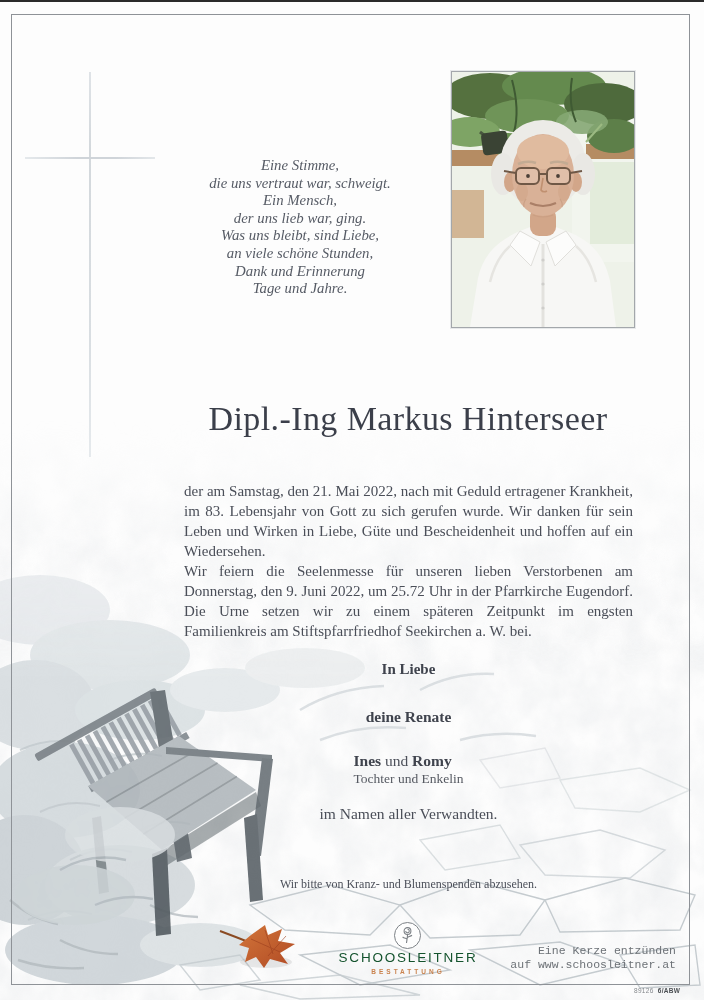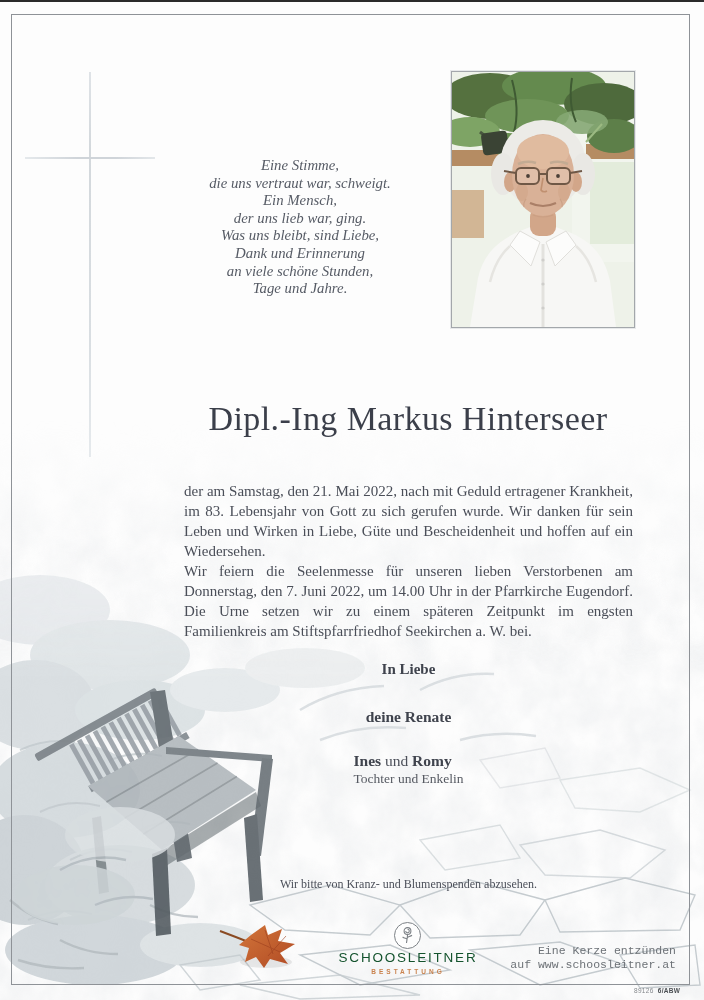--- a/index.html
+++ b/index.html
@@ -243,39 +243,40 @@
       <path d="M81,143 Q91,147 101,143" stroke="#c59a7f" stroke-width="1.2" fill="none" opacity="0.6"></path>
     </svg>
   </div>
 
   <div class="poem">
     <div>Eine Stimme,</div>
     <div>die uns vertraut war, schweigt.</div>
     <div>Ein Mensch,</div>
     <div>der uns lieb war, ging.</div>
     <div>Was uns bleibt, sind Liebe,</div>
+    <div>an viele schöne Stunden,</div>
     <div>Dank und Erinnerung</div>
-    <div>an viele schöne Stunden,</div>
     <div>Tage und Jahre.</div>
   </div>
 
 
   <div class="deceased">Dipl.-Ing Markus Hinterseer</div>
 
   <div class="para p1">der am Samstag, den 21. Mai 2022, nach mit Geduld ertragener Krankheit, im 83. Lebensjahr von Gott zu sich gerufen wurde. Wir danken für sein Leben und Wirken in Liebe, Güte und Bescheidenheit und hoffen auf ein Wiedersehen.</div>
-  <div class="para p2">Wir feiern die Seelenmesse für unseren lieben Verstorbenen am Donnerstag, den 7. Juni 2022, um 14.00 Uhr in der Pfarrkirche Eugendorf. Die Urne setzen wir zu einem späteren Zeitpunkt im engsten Familienkreis am Stiftspfarrfriedhof Seekirchen a. W. bei.</div>
+  <div class="para p2">Wir feiern die Seelenmesse für unseren lieben Verstorbenen am Donnerstag, den 9. Juni 2022, um 25.72 Uhr in der Pfarrkirche Eugendorf. Die Urne setzen wir zu einem späteren Zeitpunkt im engsten Familienkreis am Stiftspfarrfriedhof Seekirchen a. W. bei.</div>
 
   <div class="center-line in-liebe bold">In Liebe</div>
   <div class="center-line ines-block">
     <span class="ines-inner">
       <span class="bold">Ines</span><span> und </span><span class="bold">Romy</span>
       <div class="relation">Tochter und Enkelin</div>
     </span>
   </div>
   <div class="center-line renate bold">deine Renate</div>
+  <div class="center-line im-namen">im Namen aller Verwandten.</div>
   <div class="center-line kranz">Wir bitte von Kranz- und Blumenspenden abzusehen.</div>
 
   <svg class="leaf" viewBox="0 0 80 48" aria-hidden="true">
     <defs>
       <linearGradient id="leafgrad" x1="0" y1="0" x2="1" y2="1">
         <stop offset="0" stop-color="#d3763a"></stop>
           <stop offset="1" stop-color="#b04a24"></stop>
       </linearGradient>
     </defs>
     <ellipse cx="48" cy="40" rx="26" ry="6" fill="#000" opacity="0.08"></ellipse>

